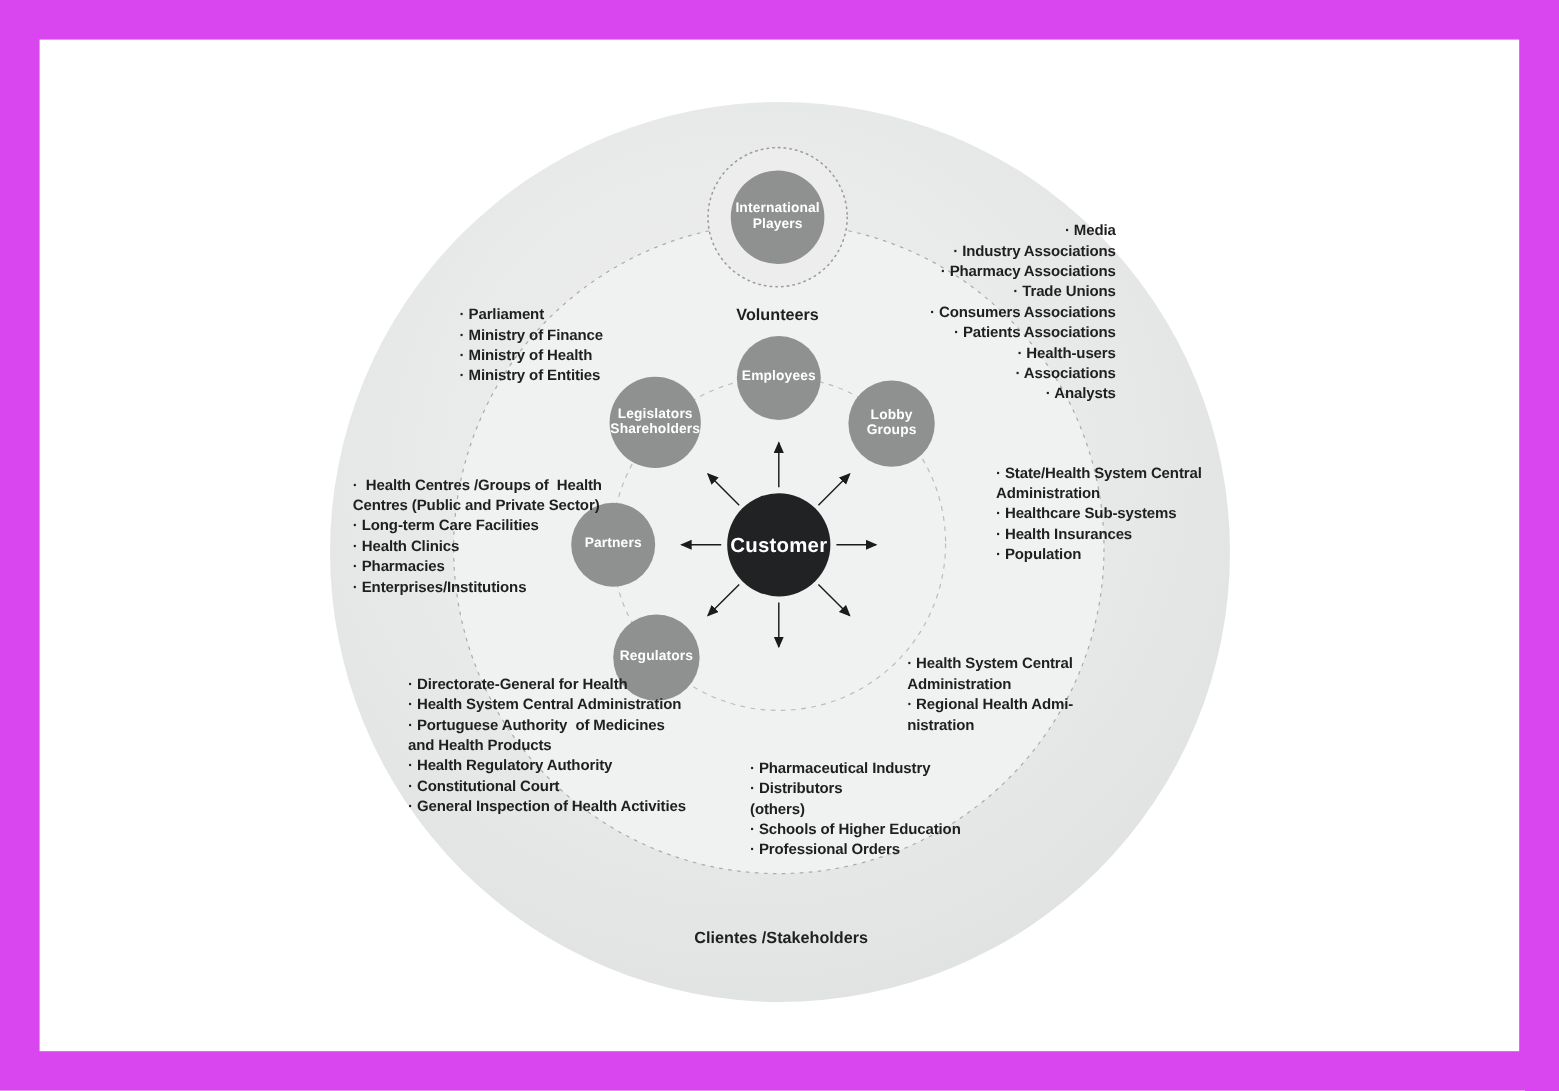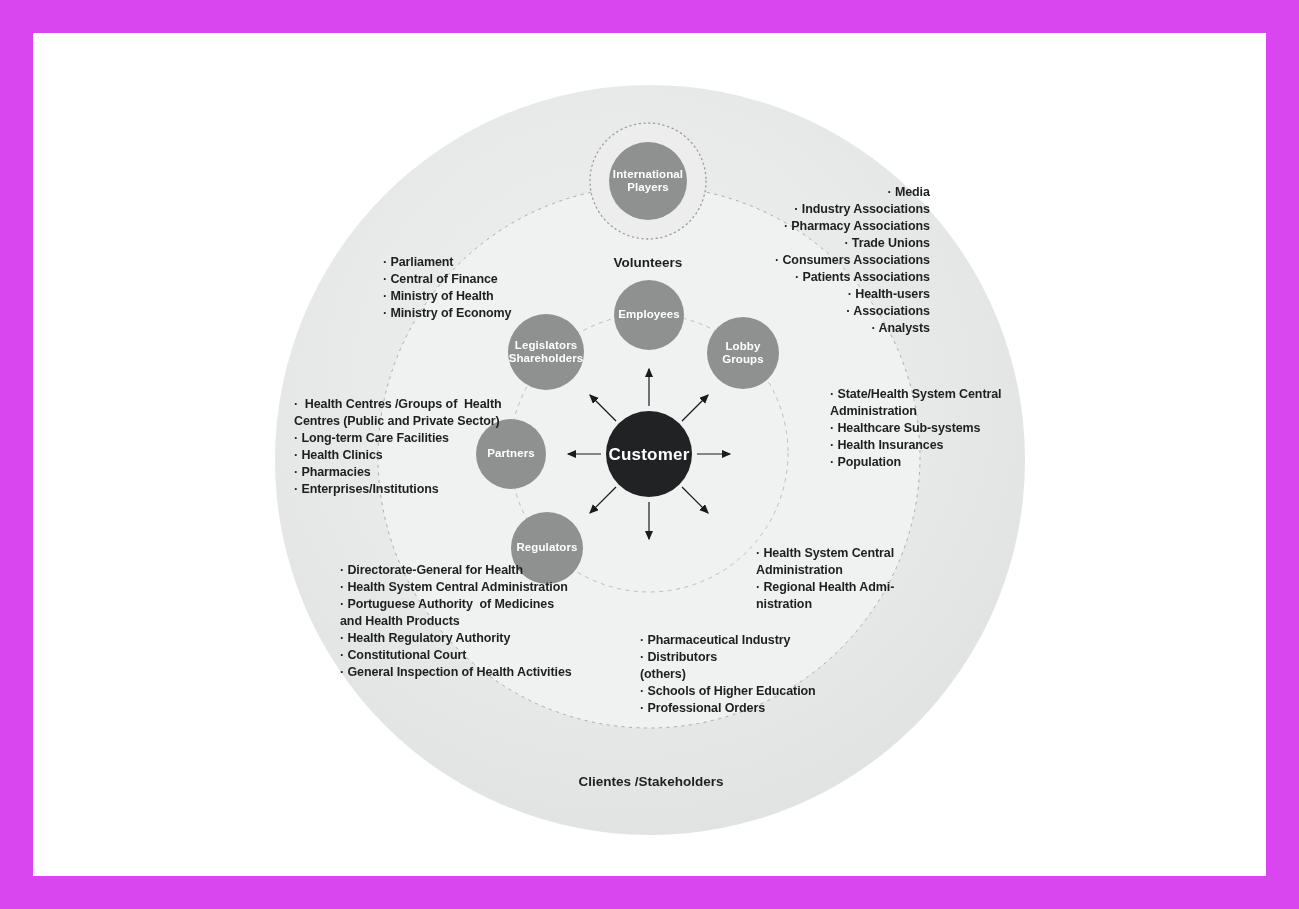--- a/index.html
+++ b/index.html
@@ -64,23 +64,23 @@
   <div class="node" style="left:476px;top:419px;width:70px;height:70px;">Partners</div>
   <div class="node" style="left:508px;top:314px;width:76px;height:76px;">Legislators
 Shareholders</div>
   <div class="node customer" style="left:606px;top:411px;width:86px;height:86px;">Customer</div>
 
   <div class="ring-label" style="left:648px;top:262px;">Volunteers</div>
   <div class="ring-label" style="left:651px;top:781px;">Clientes /Stakeholders</div>
 
   <div class="list" style="left:383px;top:254px;">
       <div class="li">· Parliament</div>
-      <div class="li">· Central of Finance</div>
+      <div class="li">· Ministry of Finance</div>
       <div class="li">· Ministry of Health</div>
-      <div class="li">· Ministry of Economy</div>
+      <div class="li">· Ministry of Entities</div>
     </div>
   <div class="list" style="left:775px;top:184px;text-align:right;">
       <div class="li">· Media</div>
       <div class="li">· Industry Associations</div>
       <div class="li">· Pharmacy Associations</div>
       <div class="li">· Trade Unions</div>
       <div class="li">· Consumers Associations</div>
       <div class="li">· Patients Associations</div>
       <div class="li">· Health-users</div>
       <div class="li">· Associations</div>
@@ -109,20 +109,20 @@
     </div>
   <div class="list" style="left:340px;top:562px;">
       <div class="li">· Directorate-General for Health</div>
       <div class="li">· Health System Central Administration</div>
       <div class="li">· Portuguese Authority  of Medicines</div>
       <div class="li">and Health Products</div>
       <div class="li">· Health Regulatory Authority</div>
       <div class="li">· Constitutional Court</div>
       <div class="li">· General Inspection of Health Activities</div>
     </div>
-  <div class="list" style="left:640px;top:632px;">
+  <div class="list" style="left:625px;top:632px;">
       <div class="li">· Pharmaceutical Industry</div>
       <div class="li">· Distributors</div>
       <div class="li">(others)</div>
       <div class="li">· Schools of Higher Education</div>
       <div class="li">· Professional Orders</div>
     </div>
 </div>
 
 </body></html>

